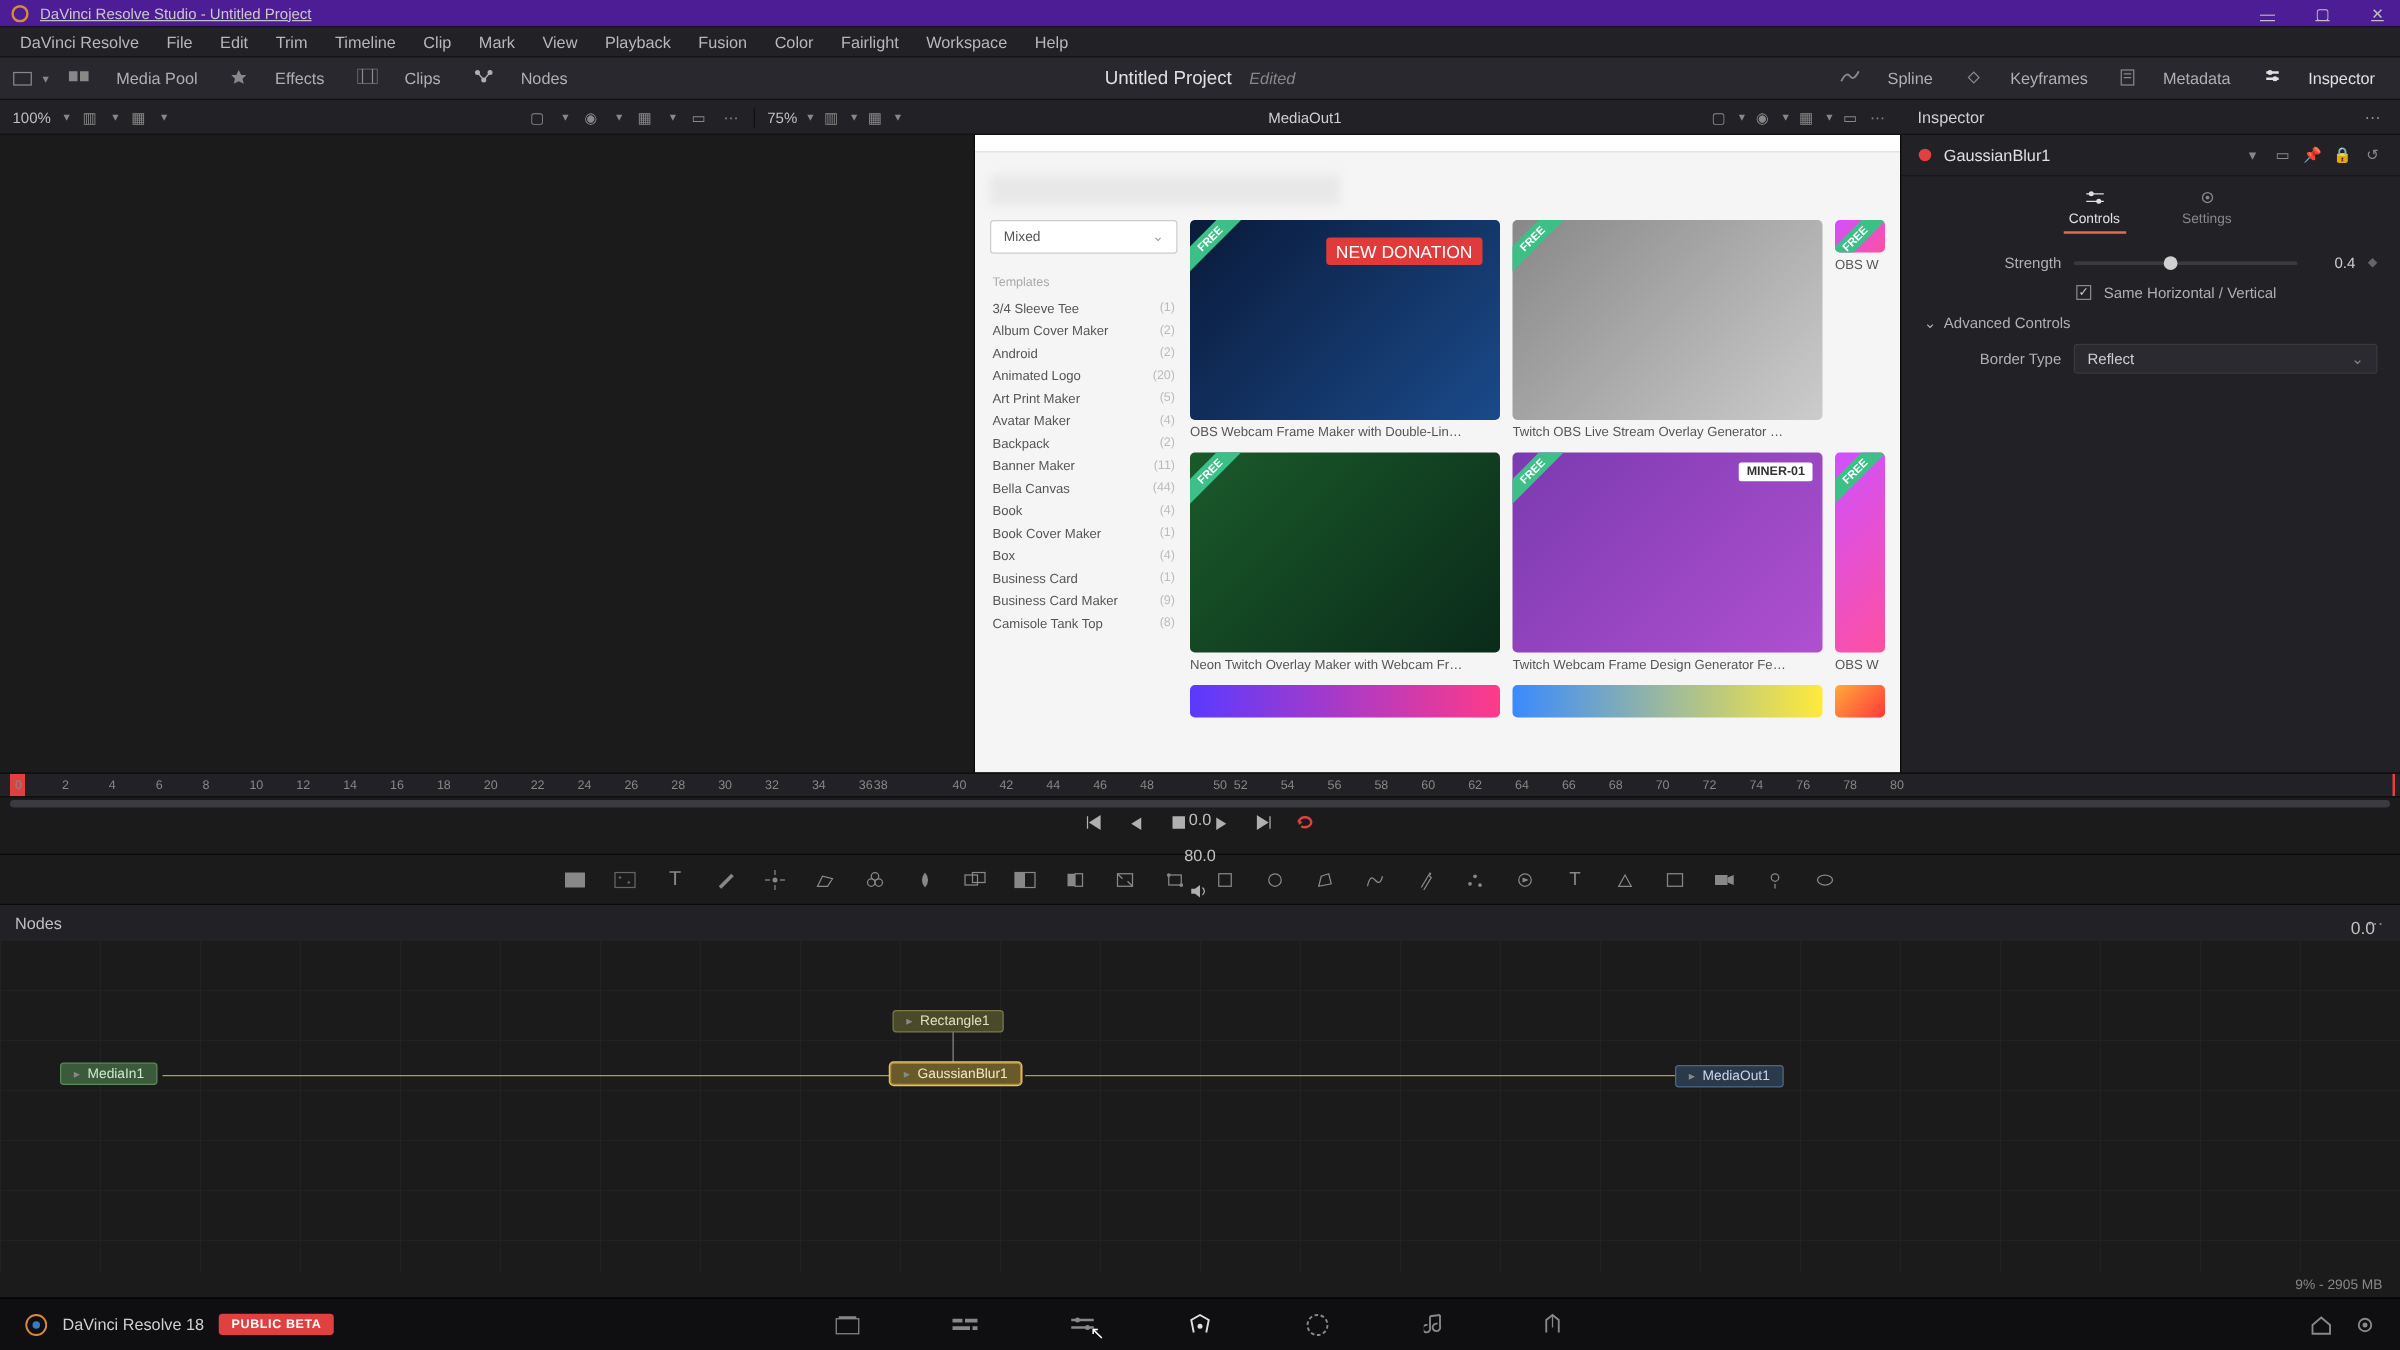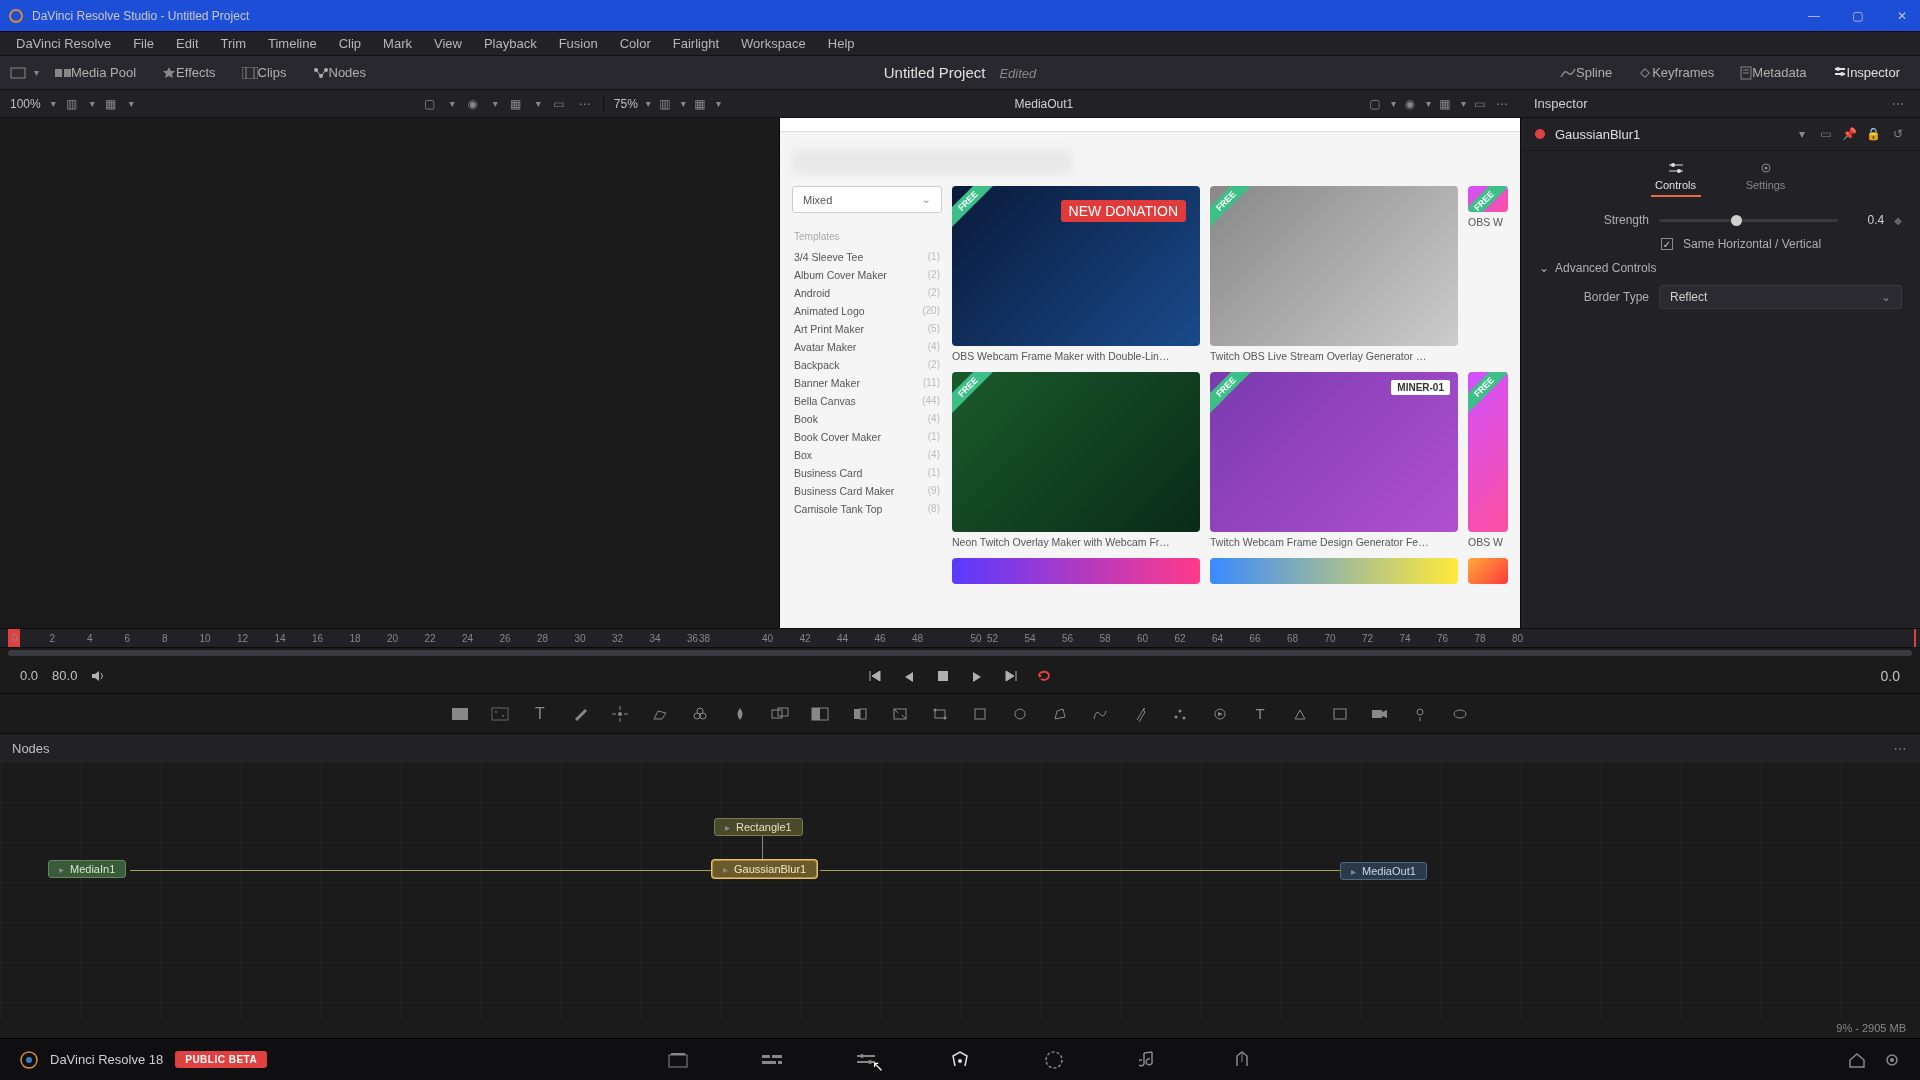--- a/index.html
+++ b/index.html
@@ -1,32 +1,32 @@
 <!DOCTYPE html>
 <html><head>
 <meta charset="utf-8">
 <style>
 * { margin: 0; padding: 0; box-sizing: border-box; font-family: -apple-system, BlinkMacSystemFont, "Segoe UI", Arial, sans-serif; }
 body { background: #1b1b1b; color: #c0c0c0; width: 1920px; height: 1080px; overflow: hidden; font-size: 12px; position: relative; }
 
 
-.titlebar { height: 32px; background: #1d4ed8; display: flex; align-items: center; padding: 0 8px; border-bottom: 1px solid #0a0a0a; }
+.titlebar { height: 22px; background: #4c1d95; display: flex; align-items: center; padding: 0 8px; border-bottom: 1px solid #0a0a0a; text-decoration: underline; }
 .titlebar .app-icon { width: 16px; height: 16px; margin-right: 8px; display:inline-flex; align-items:center; justify-content:center; }
 .titlebar .title { font-size: 12px; color: #c8c8c8; }
 .titlebar .win-controls { margin-left: auto; display: flex; gap: 24px; }
 .win-btn { width: 20px; height: 20px; display: flex; align-items: center; justify-content: center; color: #c0c0c0; cursor: pointer; }
 
 
 .menubar { height: 24px; background: #212126; display: flex; align-items: center; padding: 0 6px; gap: 2px; border-bottom: 1px solid #111; }
 .menubar .menu-item { padding: 2px 10px; font-size: 13px; color: #b8b8b8; cursor: pointer; }
 
 
 .top-toolbar { height: 34px; background: #28282e; display: flex; align-items: center; padding: 0 10px; border-bottom: 1px solid #111; }
 .tb-group { display: flex; align-items: center; gap: 6px; }
-.tb-btn { display: flex; align-items: center; gap: 0; padding: 4px 10px; color: #b0b0b0; font-size: 13px; cursor: pointer; border-radius: 3px; }
+.tb-btn { display: flex; align-items: flex-start; gap: 22px; padding: 4px 10px; color: #b0b0b0; font-size: 13px; cursor: pointer; border-radius: 3px; }
 .tb-center { position: absolute; left: 50%; transform: translateX(-50%); display: flex; align-items: baseline; gap: 14px; }
 .project-title { color: #e0e0e0; font-size: 15px; font-weight: 500; }
 .project-status { color: #888; font-size: 13px; font-style: italic; }
 .tb-right { margin-left: auto; display: flex; gap: 6px; }
 
 
 .viewer-row { height: 28px; background: #212126; display: flex; align-items: center; border-bottom: 1px solid #111; }
 .zoom-left { display:flex; align-items:center; gap:8px; padding:0 10px; }
 .mini-icon { width:16px; height:16px; display:inline-flex; align-items:center; justify-content:center; color:#888; }
 .dropdown-arrow { color:#888; font-size:10px; margin-left:2px; }
@@ -98,21 +98,21 @@
 
 .ruler { height:20px; background:#212126; border-top:1px solid #0a0a0a; border-bottom:1px solid #0a0a0a; display:flex; align-items:center; position:relative; overflow:hidden; padding-left:8px; }
 .ruler .tick { position:absolute; font-size:10px; color:#888; top:4px; }
 .ruler .playhead-end { position:absolute; right:4px; top:0; width:2px; height:100%; background:#e04040; }
 .ruler-playhead-marker { position:absolute; left:8px; top:0; bottom:0; width:12px; background:#e04040; }
 
 .scrollbar-row { height:10px; background:#1b1b1b; display:flex; align-items:center; padding:0 8px; }
 .scroll-thumb { height:6px; background:#3a3a40; border-radius:3px; flex:1; }
 
 
-.transport { height:36px; background:#1b1b1b; display:flex; align-items:center; padding:0 20px; border-bottom:1px solid #0a0a0a; gap:14px; }
+.transport { height:36px; background:#1b1b1b; display:flex; align-items:center; padding:0 20px; border-bottom:1px solid #0a0a0a; gap:14px;flex-direction:column; }
 .tp-time { color:#c0c0c0; font-size:13px; }
 .tp-controls { position:absolute; left:50%; transform:translateX(-50%); display:flex; gap:14px; align-items:center; }
 .tp-btn { width:20px; height:20px; display:flex; align-items:center; justify-content:center; color:#b0b0b0; cursor:pointer; }
 .tp-loop { color:#e04040; }
 .tp-right-time { margin-left:auto; color:#c0c0c0; font-size:14px; }
 .speaker { color:#b0b0b0; }
 
 
 .tool-shelf { height:40px; background:#1b1b1b; display:flex; align-items:center; justify-content:center; gap:18px; border-bottom:1px solid #0a0a0a; padding:0 40px; }
 .tool-icon { width:22px; height:22px; display:flex; align-items:center; justify-content:center; color:#888; cursor:pointer; }

